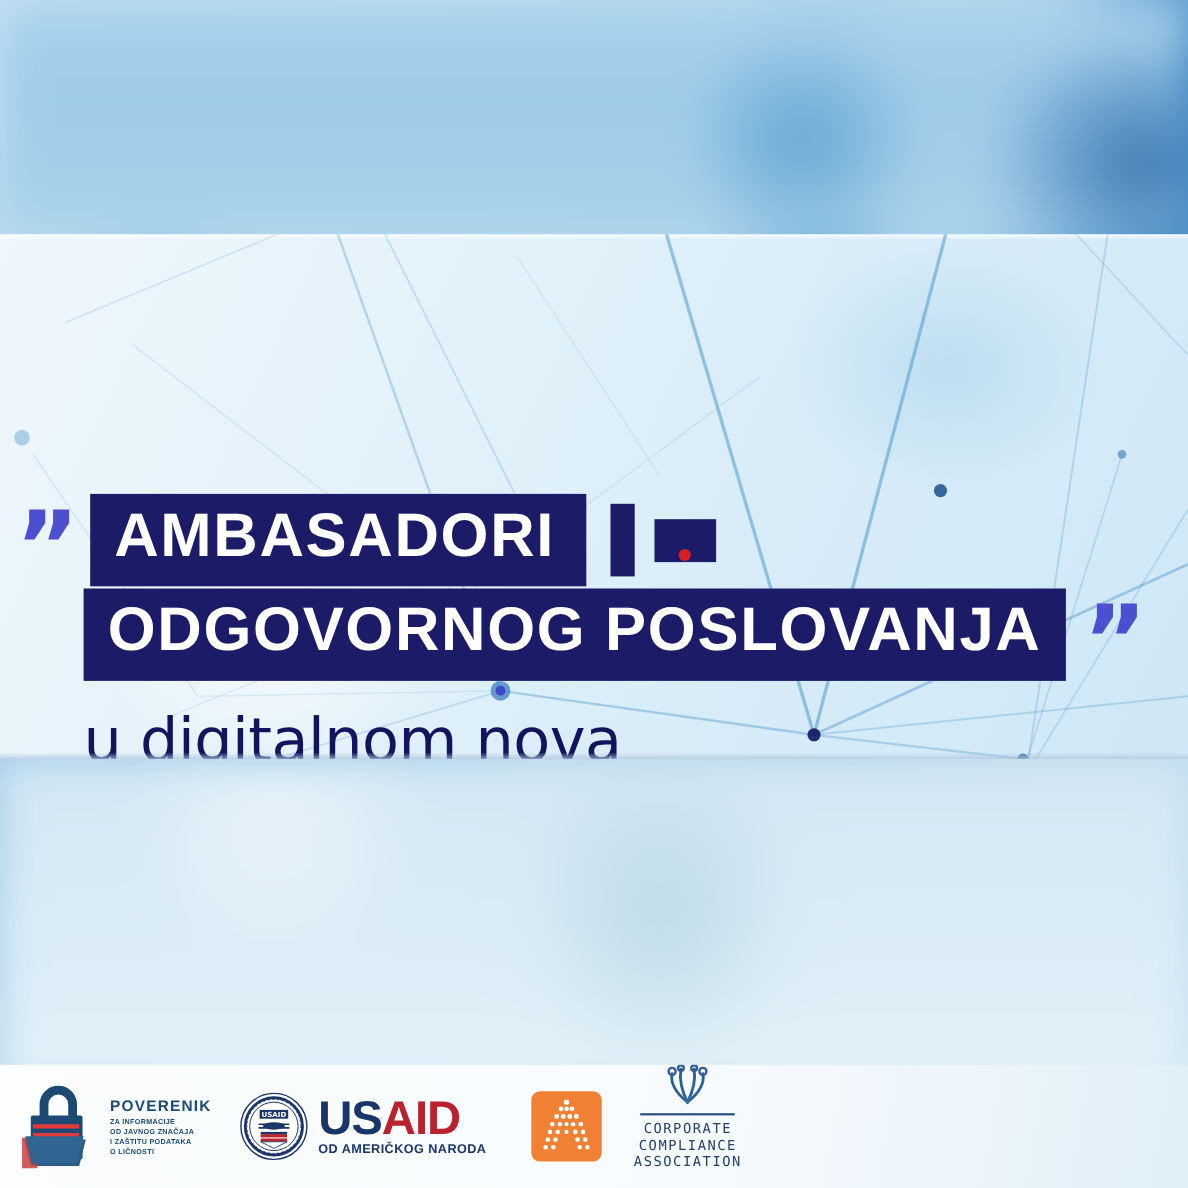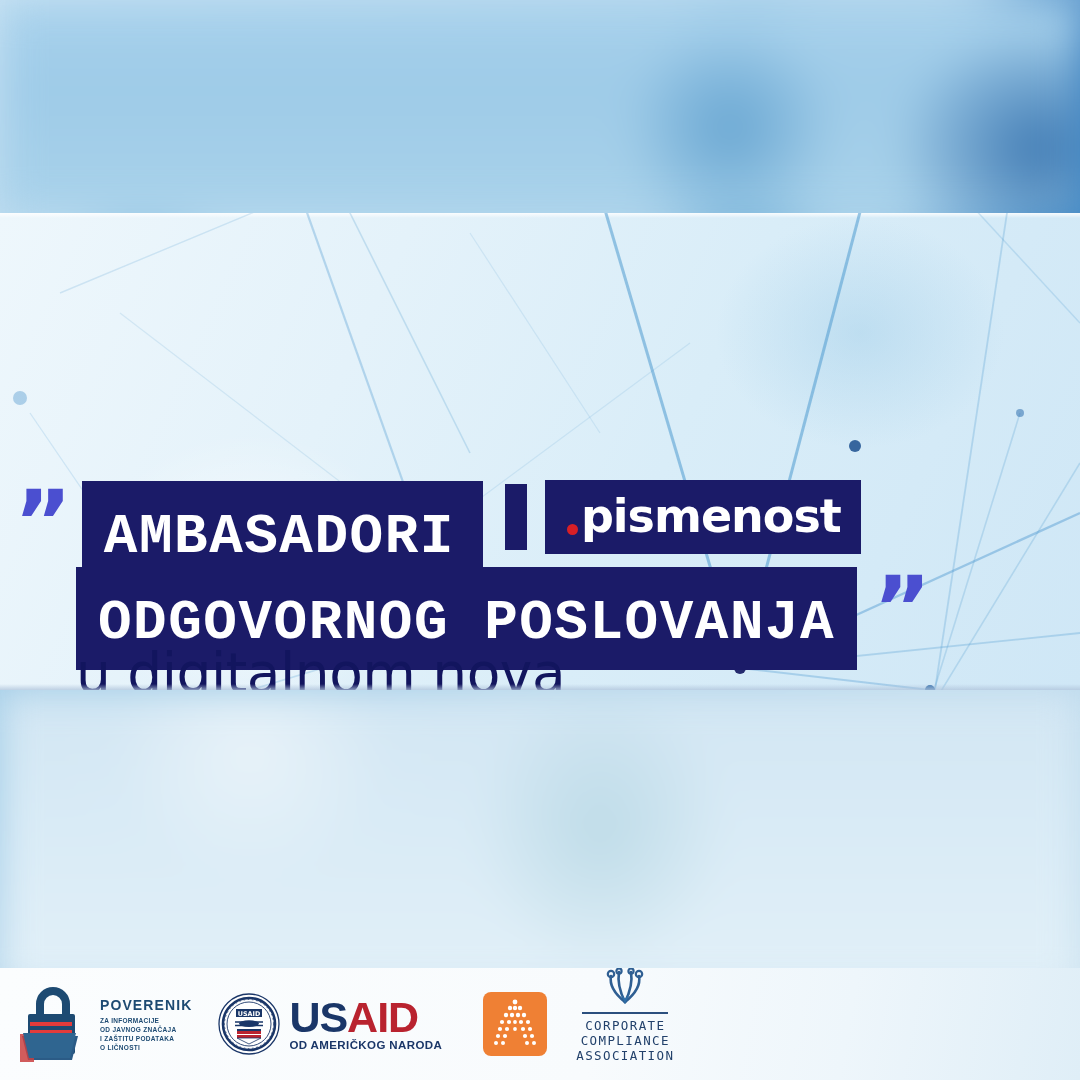--- a/index.html
+++ b/index.html
@@ -82,24 +82,23 @@
   .qmark-left{margin-right:12px;}
   .qmark-right{margin-left:16px;}
 
   .hbox{
     background:#1b1b68;
     color:#ffffff;
     font-weight:700;
     font-size:56px;
     letter-spacing:1.5px;
     line-height:1;
-    padding:28px 22px 19px 22px;
+    padding:9px 22px 19px 22px;
     white-space:nowrap;
-    font-family:Liberation Mono, monospace;
-    margin-top:32px;
+    font-family:Liberation Sans, sans-serif;
   }
   .hbox-ambasadori{padding-right:28px;}
   .hbox-sep{
     background:#1b1b68;width:22px;height:66px;margin-left:22px;
   }
 
   .logo-chip{
     background:#1b1b68;
     margin-left:18px;
     padding:13px 20px 15px 20px;
@@ -224,21 +223,20 @@
       <circle cx="1020" cy="200" r="4" fill="#2f6fae" opacity=".55"></circle>
     </g>
   </svg>
 
   <div class="hl-row row1">
     <span class="qmark qmark-left">”</span>
     <div class="hbox hbox-ambasadori">AMBASADORI</div>
     <div class="hbox-sep"></div>
     <div class="logo-chip">
       <span class="logo-dot"></span>
-      <span class="lt">pismenost</span>
     </div>
   </div>
 
   <div class="hl-row row2">
     <div class="hbox">ODGOVORNOG POSLOVANJA</div>
     <span class="qmark qmark-right">”</span>
   </div>
 
   <div class="subtitle">u digitalnom nova</div>
 

